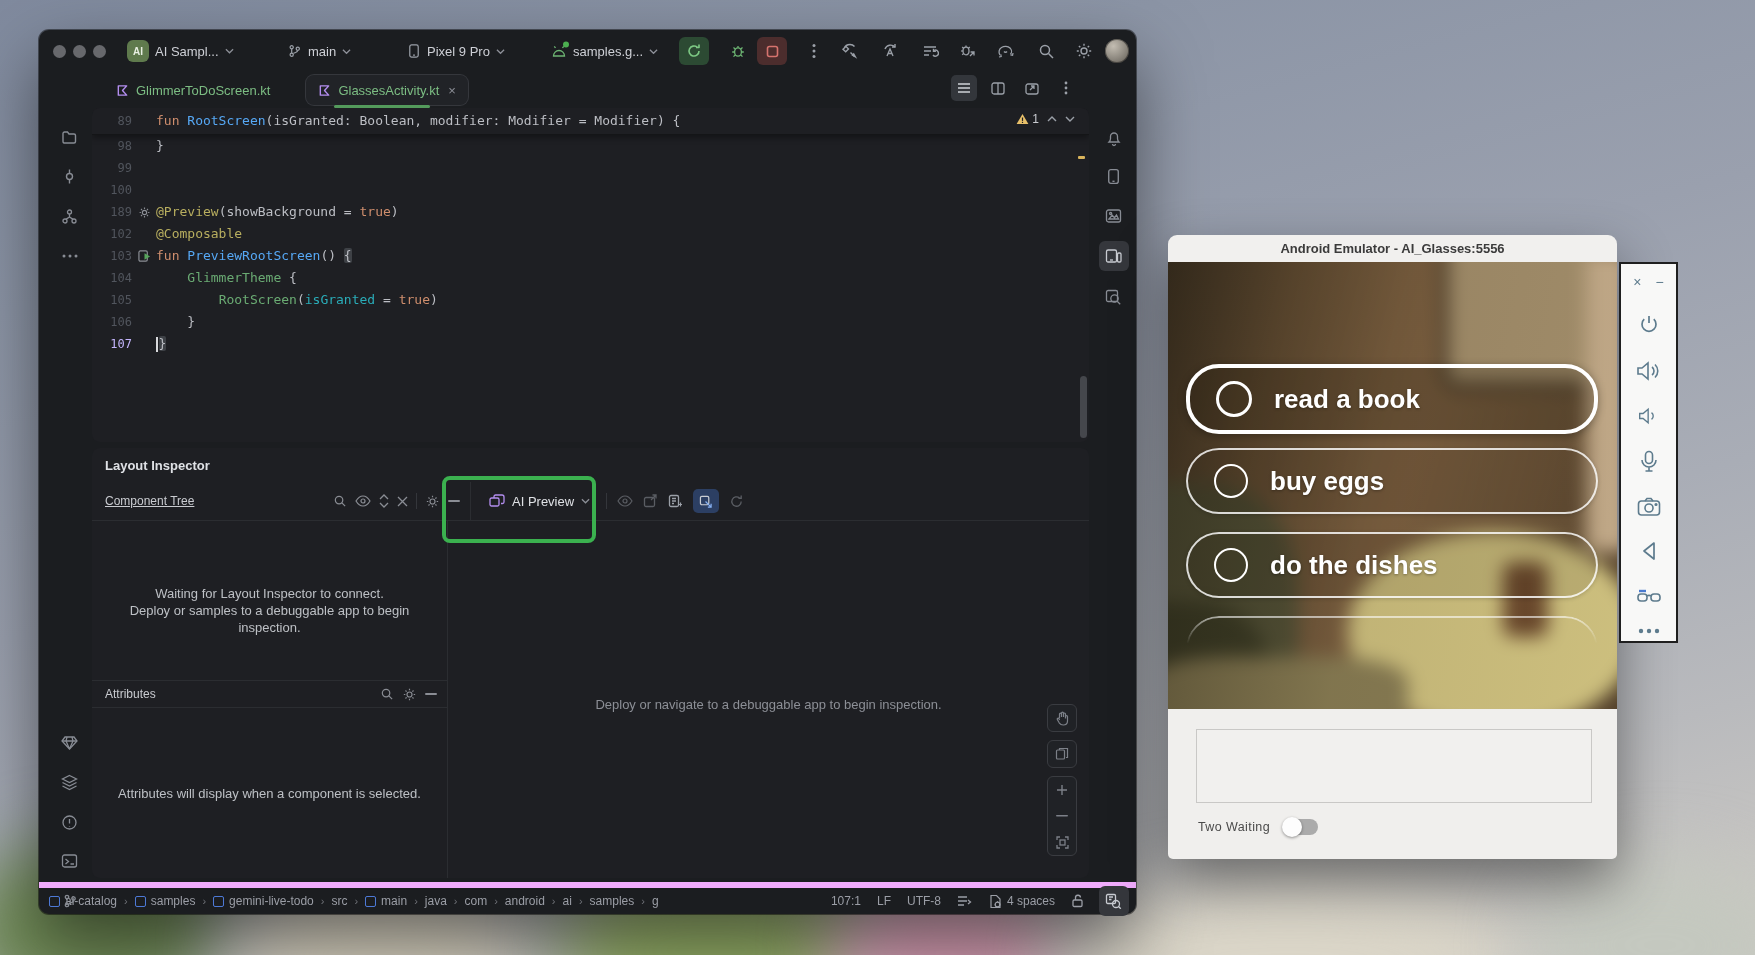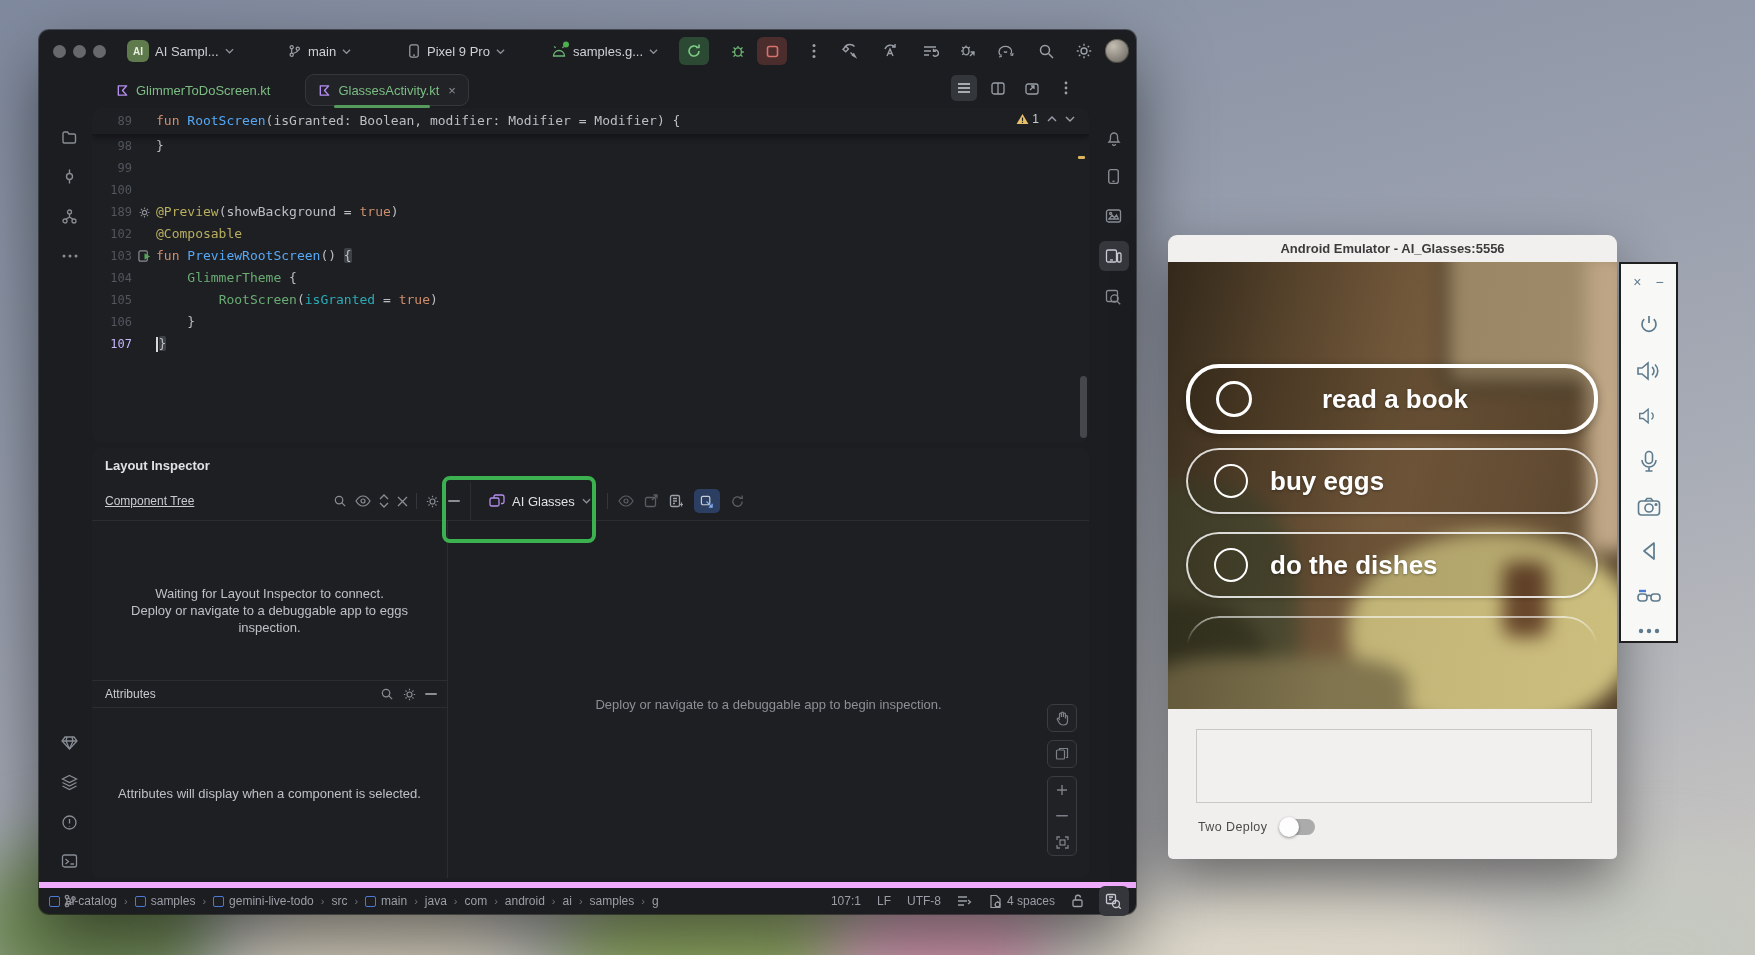--- a/index.html
+++ b/index.html
@@ -80,21 +80,21 @@
   .sb-it{display:flex;align-items:center;gap:5px;}
   
   .emu{position:absolute;left:1168px;top:235px;width:449px;height:624px;border-radius:9px;box-shadow:0 24px 55px rgba(0,0,0,.45);}
   .emu-title{height:27px;background:#f1f0ee;border-radius:9px 9px 0 0;display:flex;align-items:center;justify-content:center;font-size:13px;font-weight:bold;color:#3b3b3b;box-shadow:0 1px 0 rgba(0,0,0,.25);}
   .screen{position:relative;height:447px;overflow:hidden;background:#6e563a;}
   .bglayer{position:absolute;inset:-20px;filter:blur(9px);}
   .bgl{position:absolute;}
   .scrim{position:absolute;inset:0;background:linear-gradient(100deg,rgba(20,15,8,.45),rgba(40,30,15,.12) 45%,rgba(30,22,10,.05));}
   .pills{position:absolute;left:0;right:0;top:0;bottom:0;}
   .pill{position:absolute;left:18px;right:19px;height:62px;border-radius:33px;border:2px solid rgba(255,255,255,.82);display:flex;align-items:center;background:rgba(25,18,10,.10);box-shadow:0 1px 4px rgba(0,0,0,.18);}
-  .pill.focused{border:4px solid #ffffff;background:rgba(20,14,8,.18);box-shadow:0 2px 8px rgba(0,0,0,.3);gap:48px;}
+  .pill.focused{border:4px solid #ffffff;background:rgba(20,14,8,.18);box-shadow:0 2px 8px rgba(0,0,0,.3);}
   .pill .ring{width:30px;height:30px;border:2.5px solid #fff;border-radius:50%;margin-left:26px;flex:0 0 30px;}
   .pill.focused .ring{border-width:3px;}
   .pill .plabel{margin-left:22px;color:#fff;font-size:26px;font-weight:bold;text-shadow:0 1px 3px rgba(0,0,0,.35);}
   .pill.partial{height:62px;top:354px;border-color:rgba(255,255,255,.6);background:transparent;
     -webkit-mask-image:linear-gradient(#000 0%,transparent 42%);mask-image:linear-gradient(#000 0%,transparent 42%);}
   .emu-bottom{height:150px;background:#f0efed;border-radius:0 0 5px 5px;position:relative;}
   .padrect{position:absolute;left:28px;top:20px;width:394px;height:72px;background:#f1f0ee;border:1.5px solid #c9c8c6;}
   .twofinger{position:absolute;left:30px;top:110px;display:flex;align-items:center;gap:14px;color:#4a4a4a;font-size:12.5px;letter-spacing:.4px;}
   .toggle{width:34px;height:16px;background:#ababab;border-radius:8px;position:relative;}
   .toggle .knob{position:absolute;left:-2px;top:-2px;width:20px;height:20px;border-radius:50%;background:#fdfdfd;box-shadow:0 1px 3px rgba(0,0,0,.4);}
@@ -483,21 +483,21 @@
                   <rect width="12" height="2" rx="1"></rect>
                 </svg>
               </span>
           </div>
           <div class="it-right">
             <div class="proc-chip">
               <svg width="16" height="14" viewBox="0 0 16 14" fill="none" stroke="#b48ef0" stroke-width="1.3">
                   <rect x="1" y="4" width="9" height="8" rx="1.5"></rect>
                   <path d="M5 4V2.5A1.5 1.5 0 0 1 6.5 1H13a2 2 0 0 1 2 2v5a1.5 1.5 0 0 1-1.5 1.5H12"></path>
                 </svg>
-              <span>AI Glasses</span>
+              <span>AI Preview</span>
               <svg class="chev" width="9" height="6" viewBox="0 0 10 6">
                   <path d="M1 1l4 4 4-4" fill="none" stroke="currentColor" stroke-width="1.4"></path>
                 </svg>
             </div>
             <span style="width:1px;height:16px;background:#34363b;margin-left:6px"></span>
             <span class="it-ic dim">
                 <svg width="16" height="12" viewBox="0 0 16 12" fill="none" stroke="currentColor" stroke-width="1.2">
                   <path d="M1 6c2-3.3 4.3-5 7-5s5 1.7 7 5c-2 3.3-4.3 5-7 5S3 9.3 1 6z"></path>
                   <circle cx="8" cy="6" r="2"></circle>
                 </svg>
@@ -526,21 +526,21 @@
                   <path d="M13 8a5 5 0 1 1-1.8-3.8M13 1.5v3h-3"></path>
                 </svg>
               </span>
           </div>
         </div>
 
         <div class="insp-body">
           <div class="ib-left">
             <div class="tree-msg" id="tree-msg">
                 <div>Waiting for Layout Inspector to connect.</div>
-                <div>Deploy or navigate to a debuggable app to eggs</div>
+                <div>Deploy or samples to a debuggable app to begin</div>
                 <div>inspection.</div>
               </div>
             <div class="attr-head">
               <span>Attributes</span>
               <span class="sp" style="flex:1"></span>
               <span class="it-ic">
                   <svg width="14" height="14" viewBox="0 0 15 15" fill="none" stroke="currentColor" stroke-width="1.3">
                     <circle cx="6.5" cy="6.5" r="4"></circle>
                     <path d="M9.5 9.5l3.5 3.5"></path>
                   </svg>
@@ -760,21 +760,21 @@
         <div class="pill" style="top: 270px;">
           <span class="ring"></span>
           <span class="plabel">do the dishes</span>
         </div>
         <div class="pill partial" style="top: 354px;"></div>
       </div>
   </div>
   <div class="emu-bottom">
     <div class="padrect"></div>
     <div class="twofinger">
-      <span>Two Deploy</span>
+      <span>Two Waiting</span>
       <span class="toggle">
           <span class="knob"></span>
         </span>
     </div>
   </div>
 </div>
 
 <div class="emu-side">
   <div class="es-top">
     <span>×</span>

